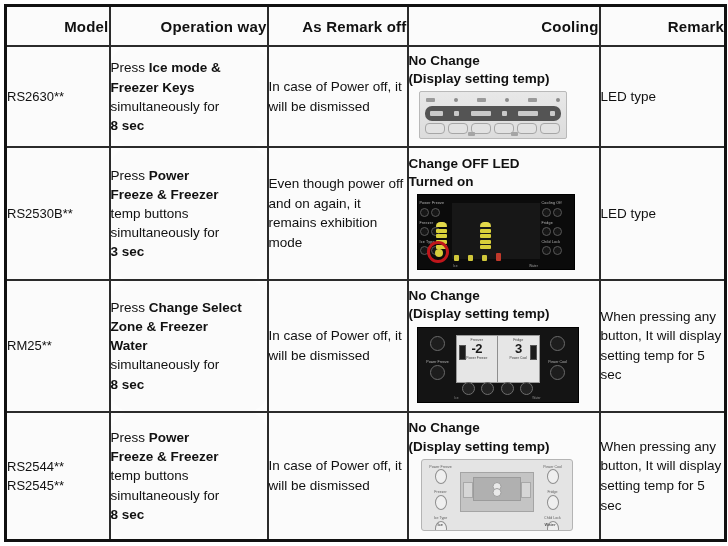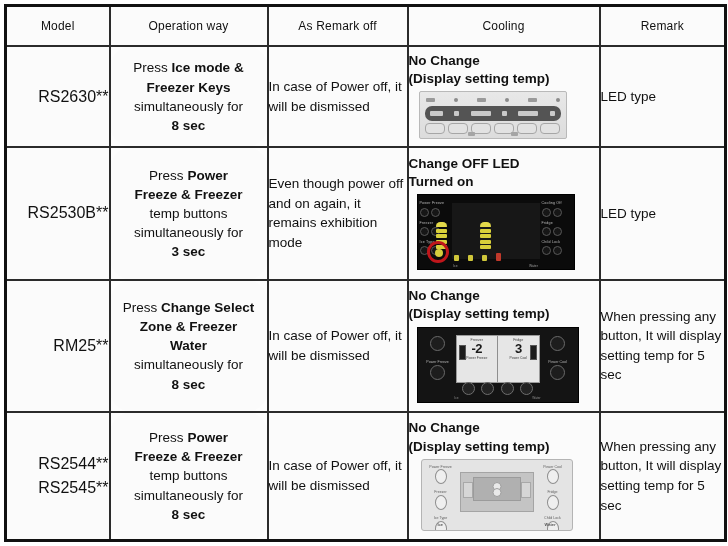--- a/index.html
+++ b/index.html
@@ -30,43 +30,43 @@
     background: #fdfdfd;
   }
   table.spec td, table.spec th {
     border: 2px solid #2b2b2b;
     vertical-align: middle;
     background: #fbfbfb;
     padding: 0;
   }
   thead th {
     height: 38px;
-    font-size: 12px;
-    font-weight: normal;
-    text-align: center;
+    font-size: 15px;
+    font-weight: bold;
+    text-align: right;
     letter-spacing: 0.2px;
     background: #fbfbfb;
   }
   .col-model   { width: 104px; }
   .col-op      { width: 158px; }
   .col-power   { width: 140px; }
   .col-display { width: 192px; }
   .col-remark  { width: 126px; }
 
   td.model-cell {
-    text-align: right;
-    font-size: 16px;
+    text-align: left;
+    font-size: 13px;
     line-height: 1.5;
     padding: 4px 2px;
   }
   td.op-cell {
     font-size: 13.5px;
     line-height: 1.42;
     padding: 8px 10px 8px 12px;
-    text-align: center;
+    text-align: left;
     border-radius: 22px;
   }
   td.power-cell {
     font-size: 13.5px;
     line-height: 1.45;
     padding: 8px 8px 8px 10px;
     text-align: left;
   }
   td.remark-cell {
     font-size: 13.5px;

